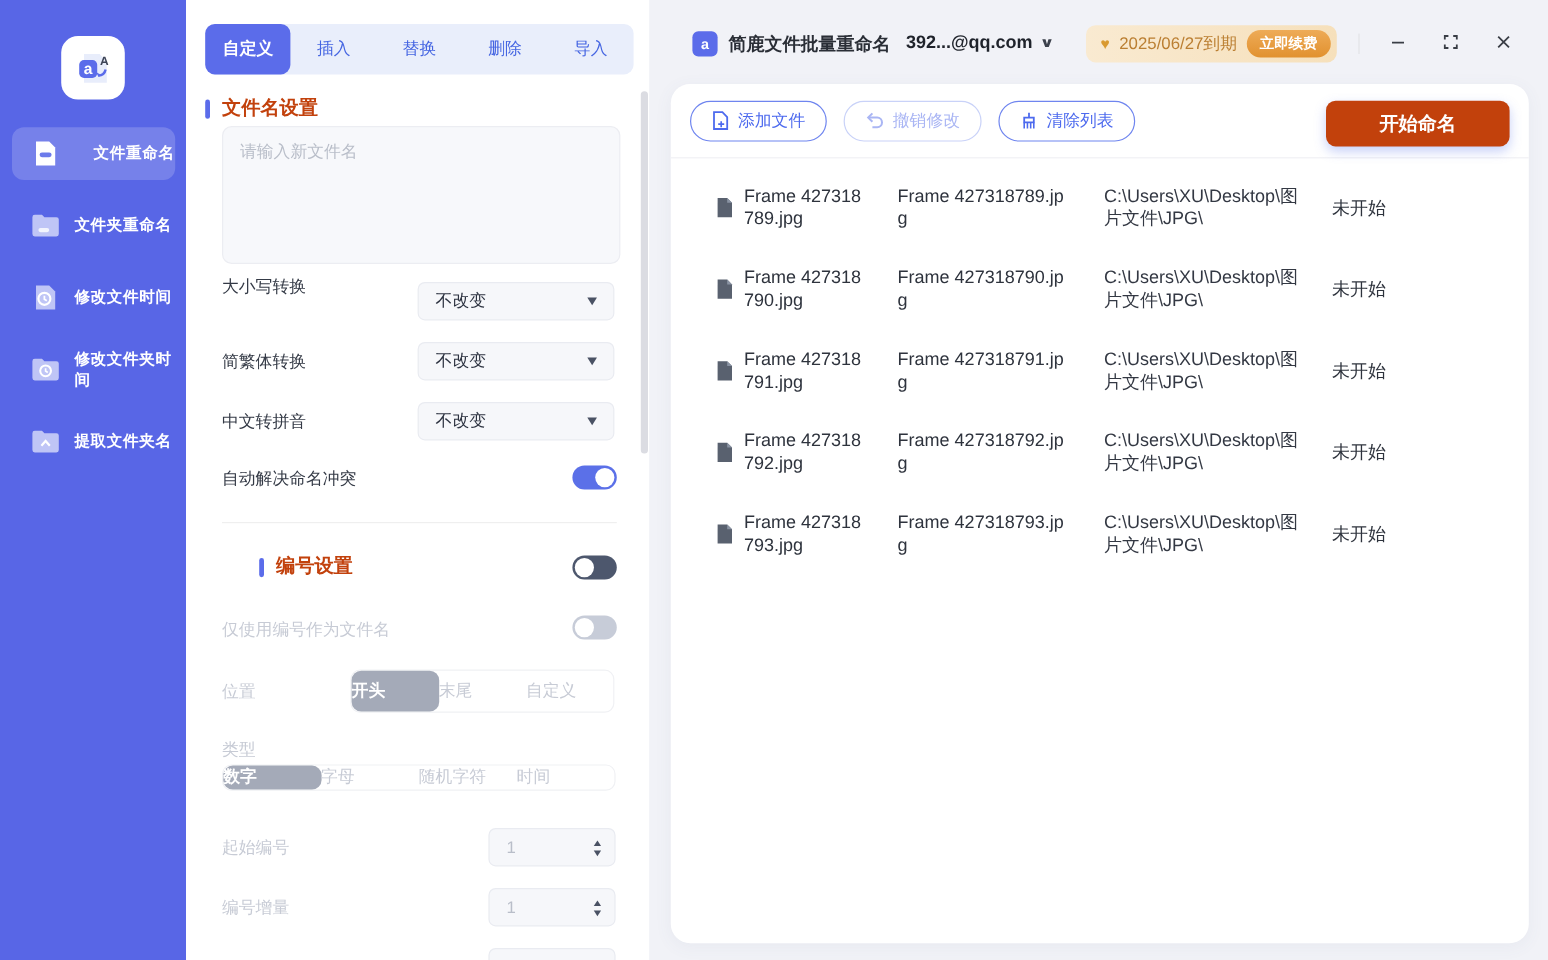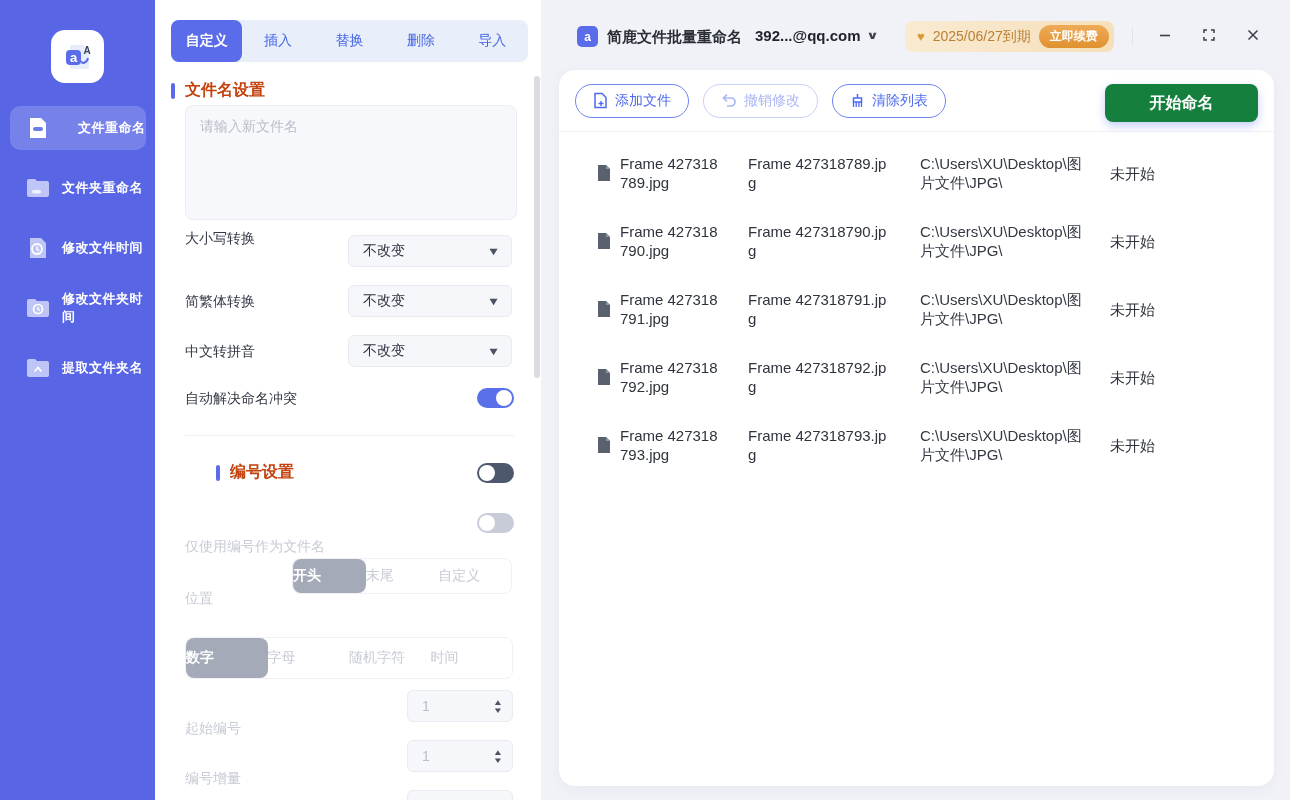--- a/index.html
+++ b/index.html
@@ -31,21 +31,21 @@
   .sec-bar { width:4px; height:16px; background:#5b6cea; border-radius:2px; }
   .sec-title { font-size:16px; font-weight:bold; color:#c2410c;text-align:center; }
 
   .textarea { position:absolute; left:30px; top:105px; width:332px; height:115px;
     background:#f7f8fb; border:1px solid #ecedf2; border-radius:8px;
     font-size:14px; color:#b9bec9; padding:12px 14px; resize:none; outline:none;
     font-family:inherit; }
   .textarea::placeholder { color:#b9bec9; }
 
   .form-label { position:absolute; left:30px; font-size:14px; color:#343a46; line-height:32px; }
-  .form-label.dim, .dim-label { color:#c7cbd5;margin-top:22px; }
+  .form-label.dim, .dim-label { color:#c7cbd5; }
   .select { position:absolute; left:193px; width:164px; height:32px;
     background:#f6f7fa; border:1px solid #e9ebf1; border-radius:6px;
     display:flex; align-items:center; justify-content:space-between;
     padding:0 12px 0 14px; cursor:pointer; }
   .select .val { font-size:14px; color:#2c3240; }
   .select .tri { font-size:11px; color:#4a5264; transform:scaleX(1.25); }
 
   .toggle { width:37px; height:20px; border-radius:10px; position:relative; cursor:pointer; }
   .toggle .knob { position:absolute; top:2px; width:16px; height:16px; border-radius:50%; background:#ffffff; }
   .toggle.on { background:#5b70e8; } .toggle.on .knob { right:2px; }
@@ -97,21 +97,21 @@
   .card { position:absolute; left:18px; top:70px; width:715px; height:716px;
     background:#ffffff; border-radius:16px; box-shadow:0 3px 14px rgba(90,100,140,0.06); }
   .toolbar { position:relative; height:62px; border-bottom:1px solid #f1f1f4;
     display:flex; align-items:center; padding:0 16px; gap:14px; }
   .tool-btn { height:34px; padding:0 17px; border-radius:17px; background:#ffffff;
     border:1px solid #6f85ef; color:#4d6aee; font-size:14px;
     display:flex; align-items:center; gap:7px; cursor:pointer; }
   .tool-btn.disabled { border-color:#c9d2f8; color:#aab6f4; }
   .tool-btn svg { display:block; }
   .start-btn { position:absolute; right:16px; top:14px; width:153px; height:38px;
-    background:#15803d; border-radius:8px; color:#ffffff; font-size:16px; font-weight:bold;
+    background:#c2410c; border-radius:8px; color:#ffffff; font-size:16px; font-weight:bold;
     display:flex; align-items:center; justify-content:center; cursor:pointer;
     box-shadow:0 4px 10px rgba(91,117,236,0.35); }
 
   .thead { margin:16px 16px 0; height:36px; background:#f1f2f5; border-radius:4px;
     display:grid; grid-template-columns:156px 172px 190px 1fr; align-items:center;
     padding-left:33px; }
   .thead .th { font-size:14px; color:#5c6270; }
   .tbody { margin-top:7px; }
   .trow { height:68px; display:grid; grid-template-columns:151px 172px 190px 1fr;
     align-items:center; padding-left:38px; }
@@ -258,21 +258,21 @@
       </div>
     <div class="segment">
         <span>末尾</span>
       </div>
     <div class="segment">
         <span>自定义</span>
       </div>
   </div>
 
   <span class="form-label dim" style="top:608px;">类型</span>
-  <div class="segmented" style="left:30px; top:637px; width:328px; height:42px;">
+  <div class="segmented" style="left:30px; top:637px; width:328px; height:22px;">
     <div class="segment active">
         <span>数字</span>
       </div>
     <div class="segment">
         <span>字母</span>
       </div>
     <div class="segment">
         <span>随机字符</span>
       </div>
     <div class="segment">

